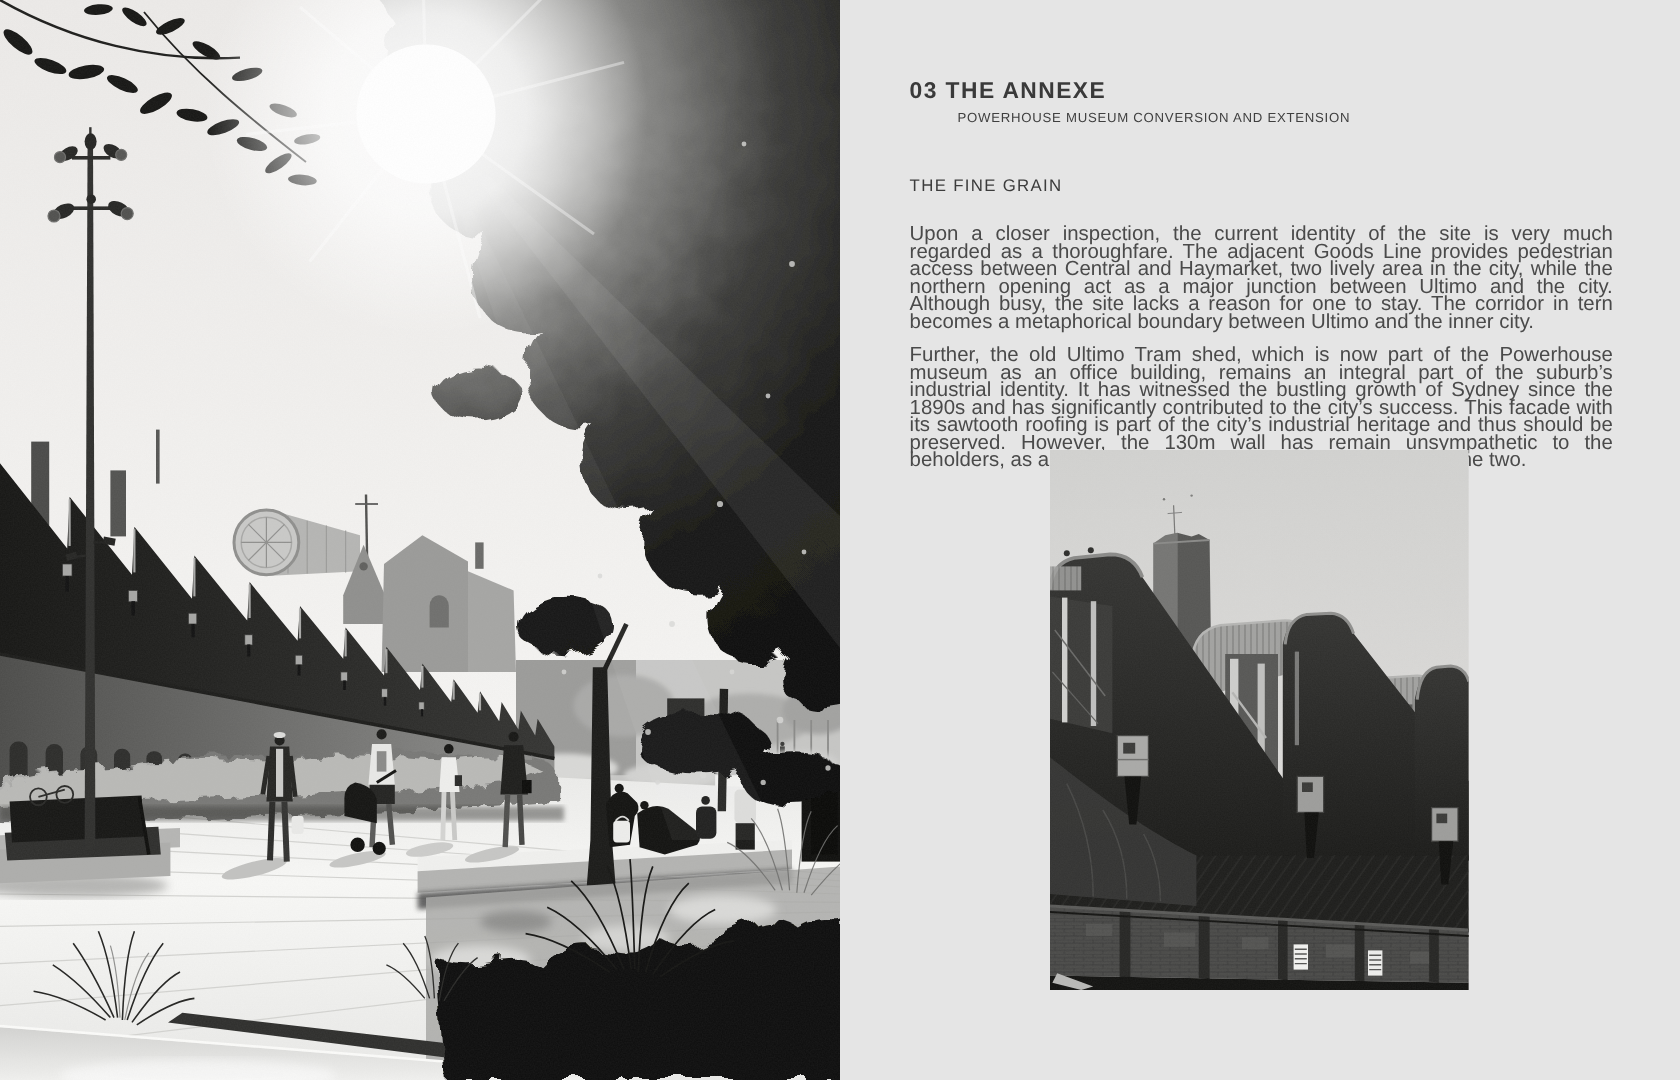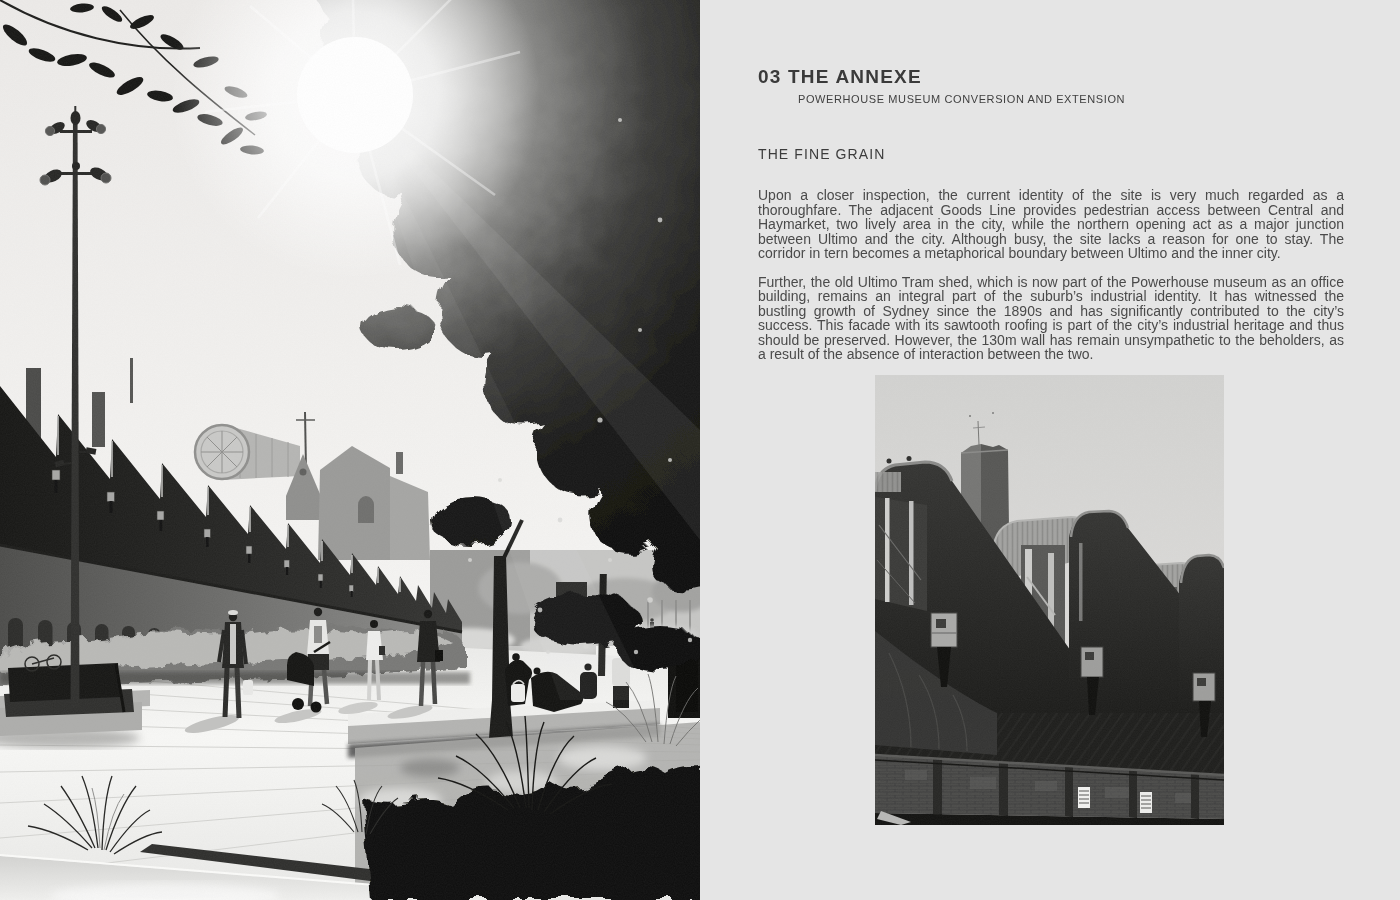--- a/index.html
+++ b/index.html
@@ -3,21 +3,21 @@
 <meta charset="utf-8">
 <style>
   html,body{margin:0;padding:0;background:#ffffff;}
   .canvas{position:relative;width:1400px;height:900px;background:#e5e5e5;overflow:hidden;
           font-family:"Liberation Sans",sans-serif;}
   .photo-left{position:absolute;left:0;top:0;width:700px;height:900px;}
   .col{position:absolute;left:758px;top:66px;width:586px;color:#3b3b3b;}
   .title{font-size:19px;font-weight:bold;letter-spacing:1.2px;color:#3a3a3a;}
   .subtitle{font-size:11px;letter-spacing:0.6px;color:#3f3f3f;margin-top:5px;padding-left:40px;}
   .section-heading{position:absolute;left:758px;top:146px;font-size:14px;letter-spacing:1.1px;color:#3c3c3c;}
-  .bodytext{position:absolute;left:758px;top:188px;width:586px;font-size:14px;line-height:14.5px;
+  .bodytext{position:absolute;left:758px;top:188px;width:586px;font-size:17px;line-height:14.5px;
             color:#4a4a4a;text-align:justify;}
   .bodytext p{margin:0 0 14px 0;}
   .photo-right{position:absolute;left:875px;top:375px;width:349px;height:450px;}
   svg{display:block;}
 </style>
 </head>
 <body>
 
 <div class="canvas">
 

